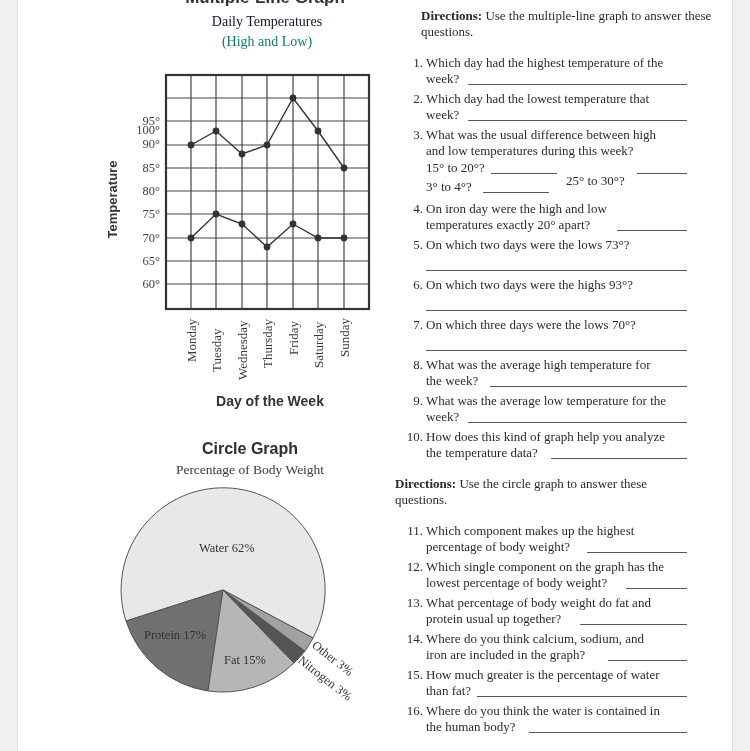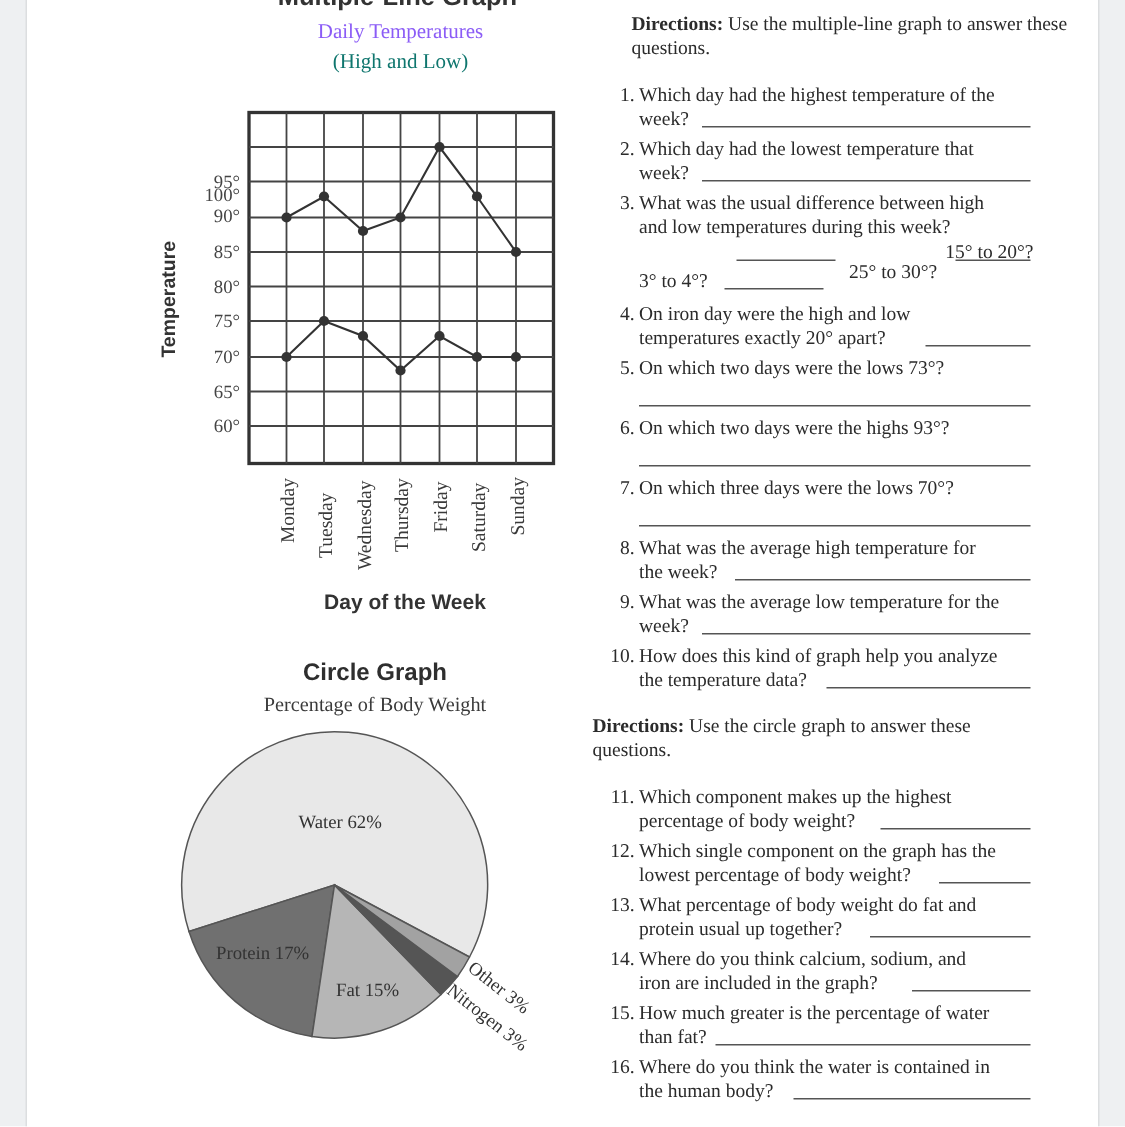--- a/index.html
+++ b/index.html
@@ -7,21 +7,21 @@
     width: 750px; height: 751px; position: relative; overflow: hidden;
     background: #ffffff;
     font-family: "Liberation Serif", serif;
     color: #2a2a2a;
   }
   .edge-left { position: absolute; left: 0; top: 0; width: 17px; height: 751px; background: #eef0f2; border-right: 1px solid #dcdee0; }
   .edge-right { position: absolute; left: 732px; top: 0; width: 18px; height: 751px; background: #eef0f2; border-left: 1px solid #dcdee0; }
   .abs { position: absolute; }
 
   .graph-title { left: 100px; top: -12px; width: 330px; text-align: center; font-family: "Liberation Sans", sans-serif; font-weight: bold; font-size: 17px; color: #333; }
-  .sub1 { left: 160px; top: 14px; width: 214px; text-align: center; font-size: 14px; color: #8b5cf6; }
+  .sub1 { left: 160px; top: 14px; width: 214px; text-align: center; font-size: 14px; color: #0f172a; }
   .sub2 { left: 160px; top: 34px; width: 214px; text-align: center; font-size: 14px; color: #0f766e; }
 
   .ylabel { left: 52px; top: 192px; width: 120px; text-align: center; transform: rotate(-90deg); transform-origin: center; font-family: "Liberation Sans", sans-serif; font-weight: bold; font-size: 13px; color: #333; }
   .ytick { width: 38px; text-align: right; font-size: 12.5px; color: #444; }
 
   .xtick { font-size: 13px; color: #3a3a3a; transform: rotate(-90deg); transform-origin: left top; white-space: nowrap; }
   .xlabel { left: 170px; top: 393px; width: 200px; text-align: center; font-family: "Liberation Sans", sans-serif; font-weight: bold; font-size: 14px; color: #333; }
 
   .circle-title { left: 150px; top: 440px; width: 200px; text-align: center; font-family: "Liberation Sans", sans-serif; font-weight: bold; font-size: 16px; color: #2e2e2e; }
   .circle-sub { left: 140px; top: 462px; width: 220px; text-align: center; font-size: 13.5px; color: #3a3a3a; }
@@ -159,21 +159,21 @@
     <span class="qnum">2.</span>
     <span class="qtext">Which day had the lowest temperature that</span>
     <span class="qtext" style="top:16px;">week?</span>
     <span class="blank-line" style="left:73px; top:29px; width:219px;"></span>
   </div>
 
   <div class="q" style="top:119px;">
     <span class="qnum">3.</span>
     <span class="qtext">What was the usual difference between high</span>
     <span class="qtext" style="top:16px;">and low temperatures during this week?</span>
-    <span class="qtext" style="top:33px;text-align:right;">15° to 20°?</span>
+    <span class="qtext" style="top:33px;">15° to 20°?</span>
     <span class="blank-line" style="left:96px; top:46px; width:66px;"></span>
     <span class="qtext" style="top:46px; left:171px; width:80px;font-family:Liberation Serif, serif;">25° to 30°?</span>
     <span class="blank-line" style="left:242px; top:46px; width:50px;"></span>
     <span class="qtext" style="top:52px;">3° to 4°?</span>
     <span class="blank-line" style="left:88px; top:65px; width:66px;"></span>
   </div>
 
   <div class="q" style="top:193px;">
     <span class="qnum">4.</span>
     <span class="qtext">On iron day were the high and low</span>

